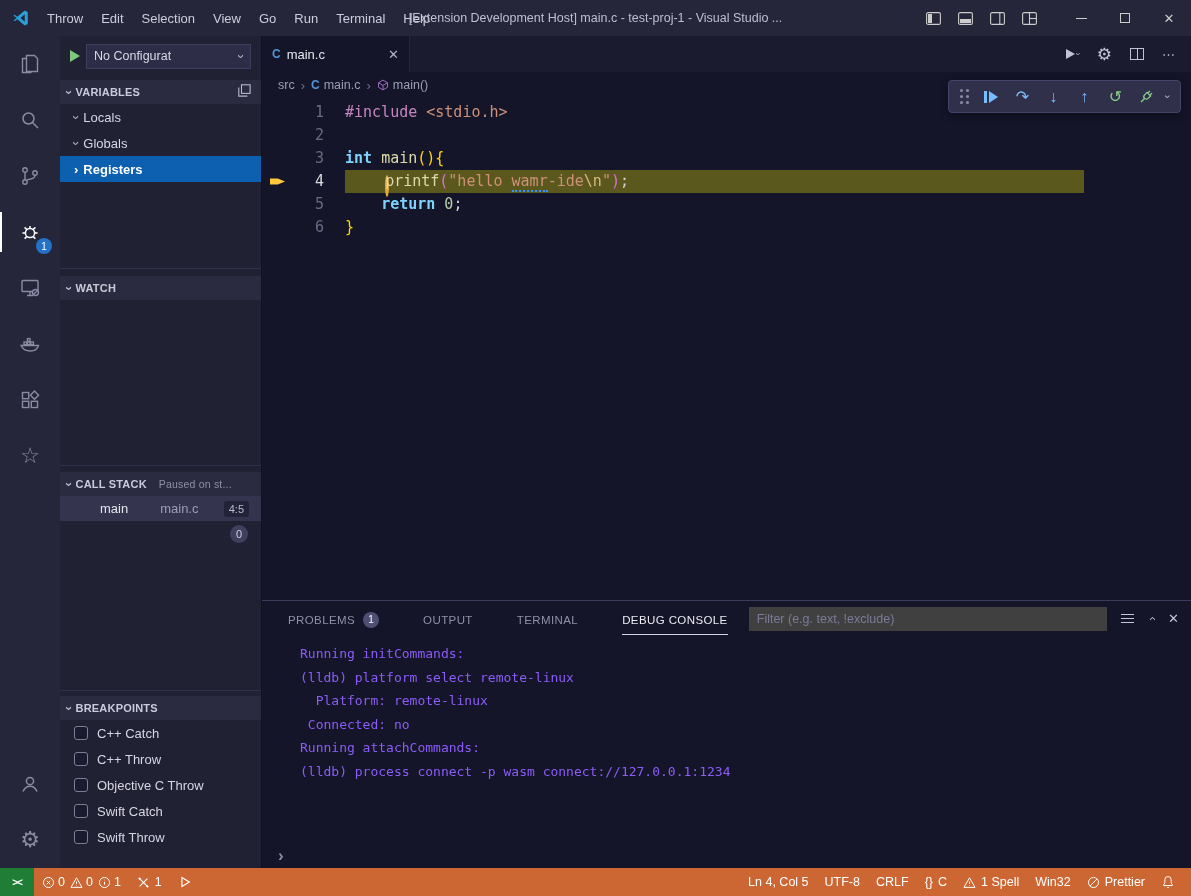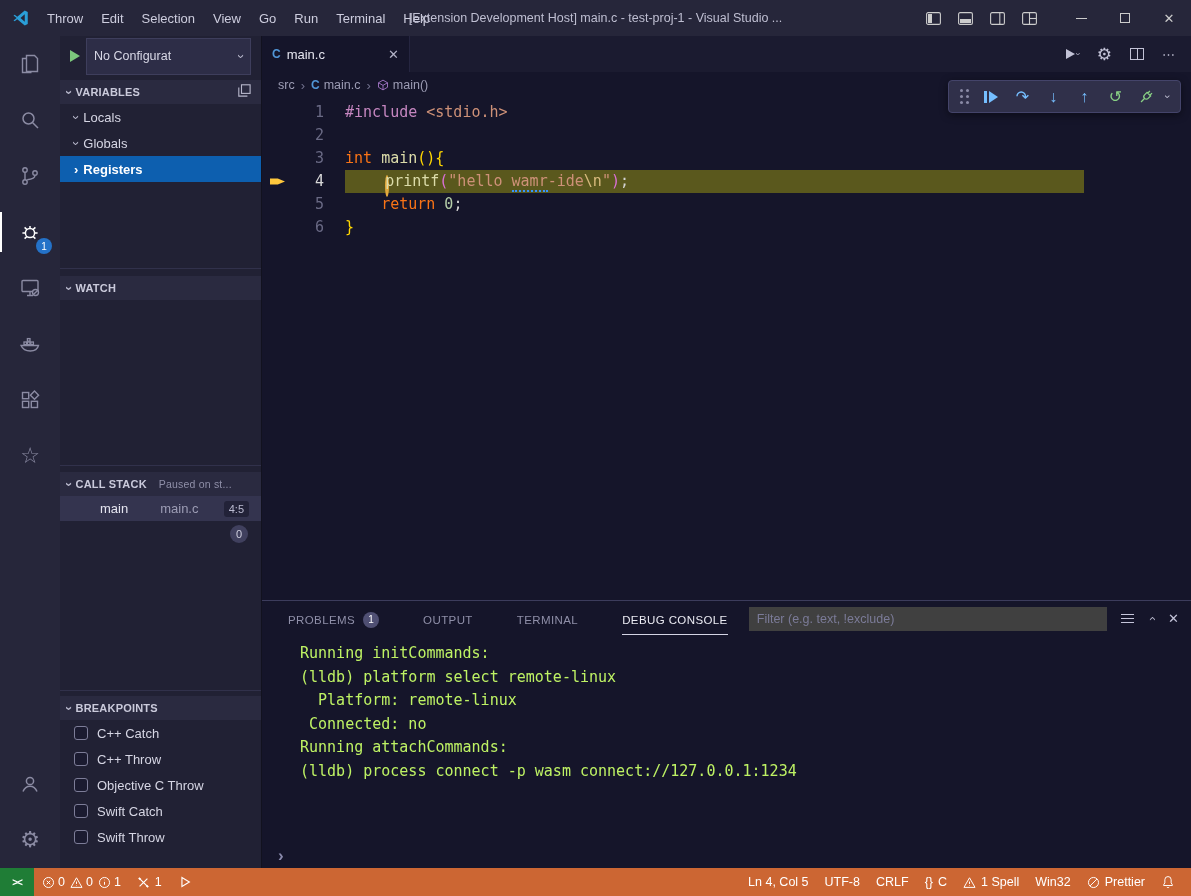--- a/index.html
+++ b/index.html
@@ -34,21 +34,21 @@
   .ab-item.active::before { content:""; position:absolute; left:0; top:8px; bottom:8px; width:2px; background:#ffffff; }
   .ab-badge { position:absolute; right:8px; bottom:6px; min-width:16px; height:16px; border-radius:50%;
     background:#2472c8; color:#fff; font-size:10px; display:flex; align-items:center; justify-content:center; }
   .ab-glyph { font-size:22px; line-height:1; }
   .ab-bottom { margin-top:auto; }
 
   
   .sidebar { width:202px; flex:none; background:#212134; border-right:1px solid #12121f; position:relative; font-size:13px; }
   .launch-row { position:absolute; top:7px; left:10px; right:10px; height:26px; display:flex; align-items:center; gap:6px; }
   .play-tri { width:0; height:0; border-left:10px solid #7cc87c; border-top:6px solid transparent; border-bottom:6px solid transparent; }
-  .config-select { flex:1; height:37px; background:#2d2d47; border:1px solid #3e3e5c; display:flex; align-items:center; padding:0 7px; font-size:12.5px; color:#d8d8e6; }
+  .config-select { flex:1; height:25px; background:#2d2d47; border:1px solid #3e3e5c; display:flex; align-items:center; padding:0 7px; font-size:12.5px; color:#d8d8e6; }
   .config-select .lbl { flex:1; overflow:hidden; white-space:nowrap; }
   .chev { display:inline-block; font-size:13px; color:#b8b8cc; line-height:1; }
   .chev.down { transform:rotate(90deg); }
   .chev.up { transform:rotate(-90deg); }
 
   .section { position:absolute; left:0; right:0; }
   .sec-header { height:24px; display:flex; align-items:center; gap:4px; padding-left:7px; background:#2a2a40;
     font-size:11px; font-weight:700; color:#cacadb; letter-spacing:0.2px;text-align:right; }
   .sec-divider { border-top:1px solid #31314b; }
   .sec-status { font-weight:400; font-size:10.5px; color:#8f8fa8; margin-left:8px; white-space:nowrap; }
@@ -90,21 +90,21 @@
   .code-row { display:flex; height:23px; line-height:23px; position:relative; }
   .glyph { width:30px; flex:none; position:relative; }
   .exec-arrow { position:absolute; left:8px; top:6px; width:15px; height:11px; background:#ffc83d;
     clip-path:polygon(0 22%, 52% 22%, 100% 50%, 52% 78%, 0 78%); }
   .lnum { width:32px; flex:none; text-align:right; color:#6a6a85; }
   .code-row.current .lnum { color:#d8d8d8; }
   .line-content { padding-left:21px; white-space:pre; position:relative; color:#d4d4d4; }
   .line-hl { position:absolute; left:21px; top:0; width:739px; height:23px; background:#5a581d; z-index:0; }
   .line-content span { position:relative; z-index:1; }
   .inline-bp { position:absolute; left:40px; top:5px; width:12px; height:12px; border:2px solid #e2a93c; border-radius:50%; z-index:2; }
-  .tk-pp { color:#c586c0; } .tk-pl { color:#d4d4d4; } .tk-kw { color:#f97316; }
+  .tk-pp { color:#c586c0; } .tk-pl { color:#d4d4d4; } .tk-kw { color:#7dd3fc;font-weight:bold; }
   .tk-fn { color:#dcdcaa; } .tk-b1 { color:#ffd700; } .tk-b2 { color:#da70d6; }
   .tk-str { color:#ce9178; } .tk-esc { color:#d7ba7d; } .tk-num { color:#b5cea8; }
   .tk-spell { color:#ce9178; border-bottom:2px dotted #3794ff; }
 
   .debug-toolbar { position:absolute; top:44px; right:10px; height:33px; z-index:6;
     background:#30304a; border:1px solid #44446a; border-radius:4px; box-shadow:0 2px 8px rgba(0,0,0,.45);
     display:flex; align-items:center; gap:9px; padding:0 10px; }
   .grip { width:10px; height:18px; position:relative; margin-right:2px; }
   .grip::before { content:""; position:absolute; left:1px; top:1px; width:3px; height:3px; border-radius:50%; background:#8a8aa6;
     box-shadow:0 6px 0 #8a8aa6, 0 12px 0 #8a8aa6, 6px 0 0 #8a8aa6, 6px 6px 0 #8a8aa6, 6px 12px 0 #8a8aa6; }
@@ -125,21 +125,21 @@
     display:flex; align-items:center; justify-content:center; }
   .filter-box { margin-left:auto; width:358px; height:24px; background:#404040; display:flex; align-items:center; }
   .filter-box input { width:100%; background:transparent; border:none; outline:none; color:#cccccc;
     font-family:"Liberation Sans",sans-serif; font-size:12.5px; padding:0 8px; }
   .filter-box input::placeholder { color:#7b7b98; }
   .panel-actions { display:flex; align-items:center; gap:15px; margin-left:14px; color:#c5c5da; font-size:13px; }
   .filterlines { width:13px; height:9px; position:relative; }
   .filterlines::before { content:""; position:absolute; left:0; top:0; width:13px; height:1.4px; background:#c5c5da;
     box-shadow:0 4px 0 #c5c5da, 0 8px 0 #c5c5da; }
   .console { flex:1; overflow:hidden; padding:6px 0 0 38px; font-family:"DejaVu Sans Mono",monospace;
-    font-size:15px; line-height:23.5px; color:#bef264; white-space:pre; }
+    font-size:13px; line-height:23.5px; color:#8b5cf6; white-space:pre; }
   .console-input { height:24px; flex:none; display:flex; align-items:center; padding-left:16px; }
   .prompt-chev { color:#8a8aac; font-size:17px; font-weight:700; }
 
   
   .statusbar { position:absolute; left:0; right:0; bottom:0; height:28px; background:#cc6633; color:#ffffff;
     display:flex; align-items:center; font-size:12.5px; }
   .sb-item { display:flex; align-items:center; gap:5px; padding:0 8px; height:100%; white-space:nowrap; }
   .remote-box { width:34px; height:100%; background:#1f7d36; display:flex; align-items:center; justify-content:center;
     font-weight:700; font-size:10px; letter-spacing:-1px; }
   .sb-right { margin-left:auto; display:flex; align-items:center; height:100%; padding-right:8px; }

